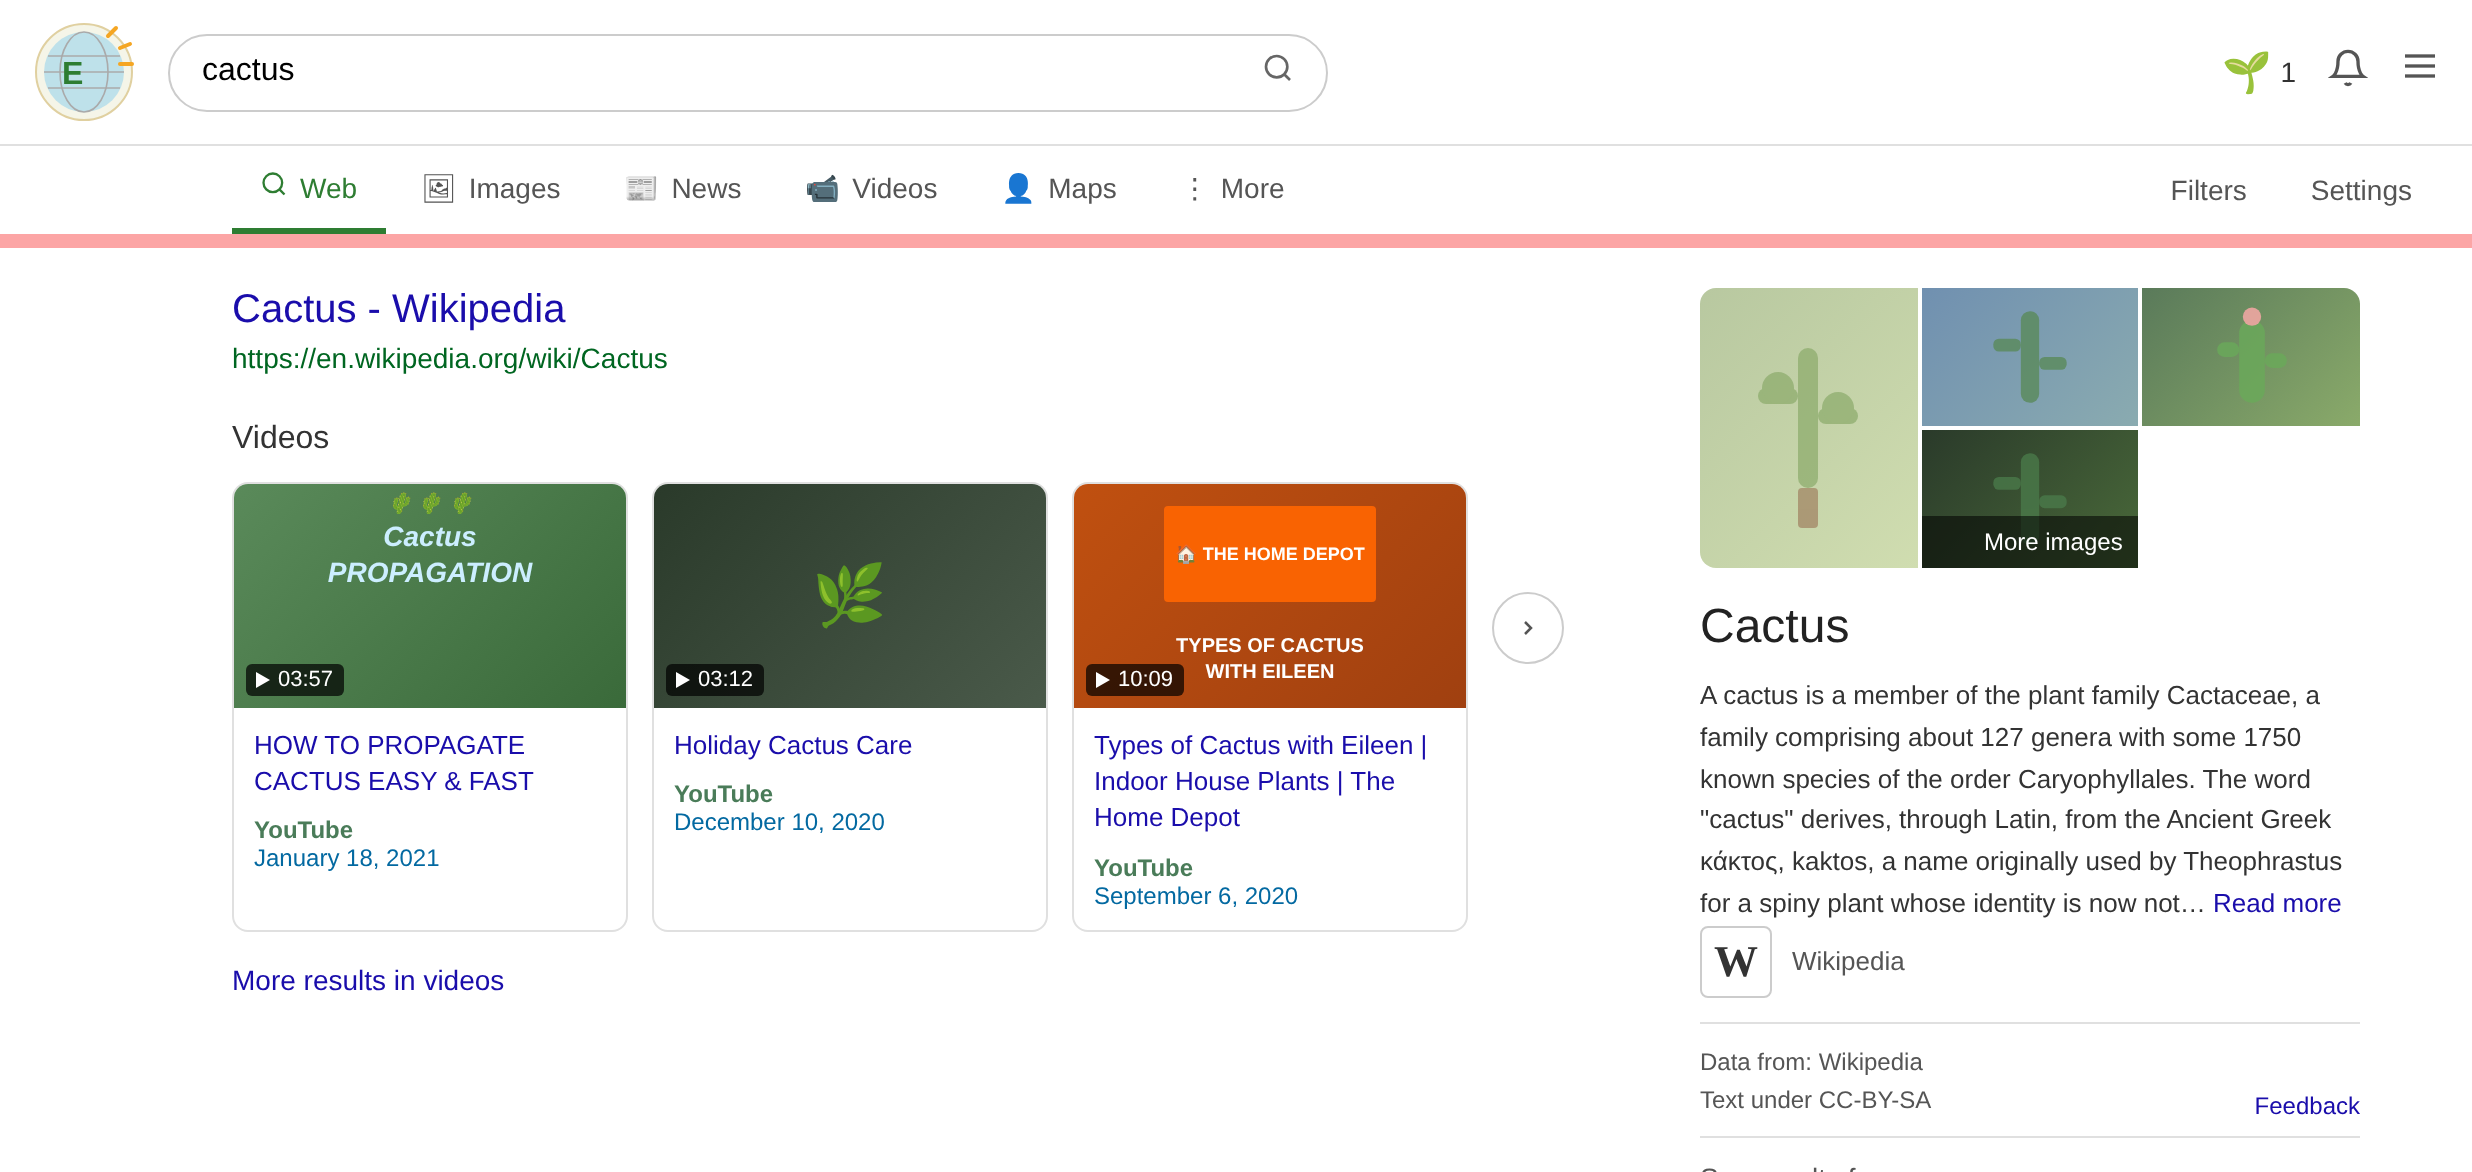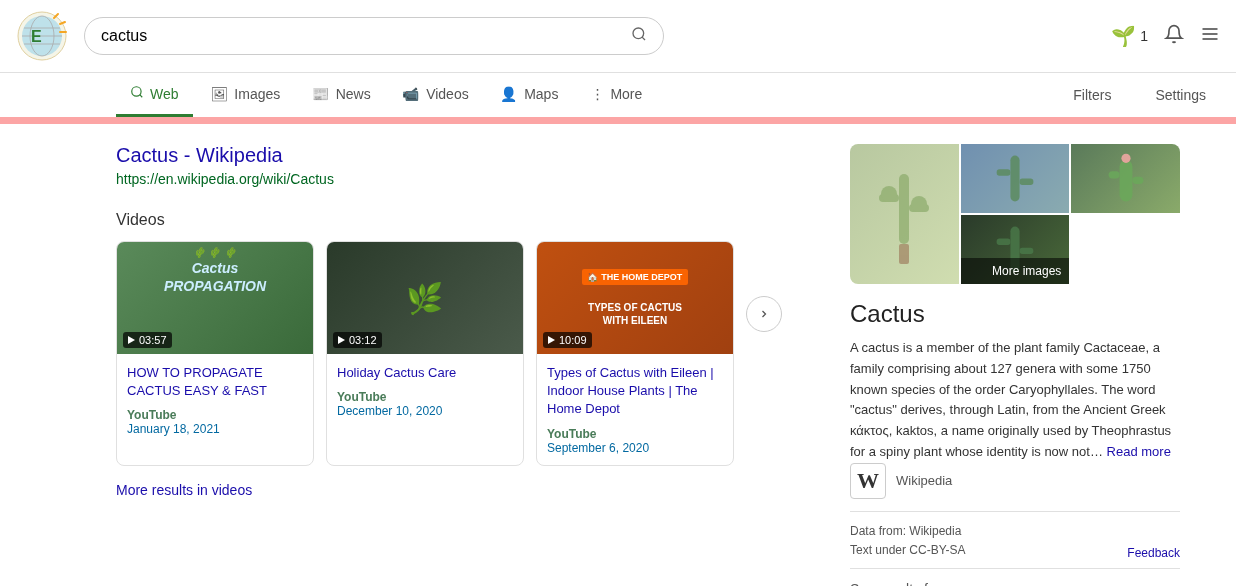--- a/index.html
+++ b/index.html
@@ -80,21 +80,21 @@
       text-decoration: none;
     }
     .nav-tab.active {
       color: #2e7d32;
       border-bottom: 3px solid #2e7d32;
     }
     .tab-icon { font-size: 14px; }
     .nav-right {
       margin-left: auto;
       display: flex;
-      gap: 16px;
+      gap: 4px;
     }
     .nav-right .nav-tab { border-bottom: none; }
     
     
     .main-content {
       display: flex;
       padding: 20px 16px 20px 116px;
       gap: 24px;
       max-width: 1236px;
     }
@@ -458,21 +458,21 @@
           </div>
           <div class="video-info">
             <div class="video-title">Holiday Cactus Care</div>
             <div class="video-source">YouTube</div>
             <div class="video-date">December 10, 2020</div>
           </div>
         </div>
 
         <div class="video-card">
           <div class="video-thumb thumb-orange" style="display:flex;flex-direction:column;align-items:center;justify-content:center;">
-            <div style="background:#f96302; color:#fff; font-size:9px; padding:3px 6px; border-radius:2px; margin-bottom:16px; font-weight:bold;">🏠 THE HOME DEPOT</div>
+            <div style="background:#f96302; color:#fff; font-size:9px; padding:19px 6px; border-radius:2px; margin-bottom:16px; font-weight:bold;">🏠 THE HOME DEPOT</div>
             <div style="color:#fff; font-size:10px; font-weight:bold; text-align:center; line-height:1.3;">TYPES OF CACTUS<br>WITH EILEEN</div>
             <div class="video-duration">
               <div class="play-triangle"></div>
               <span>10:09</span>
             </div>
           </div>
           <div class="video-info">
             <div class="video-title">Types of Cactus with Eileen | Indoor House Plants | The Home Depot</div>
             <div class="video-source">YouTube</div>
             <div class="video-date">September 6, 2020</div>

